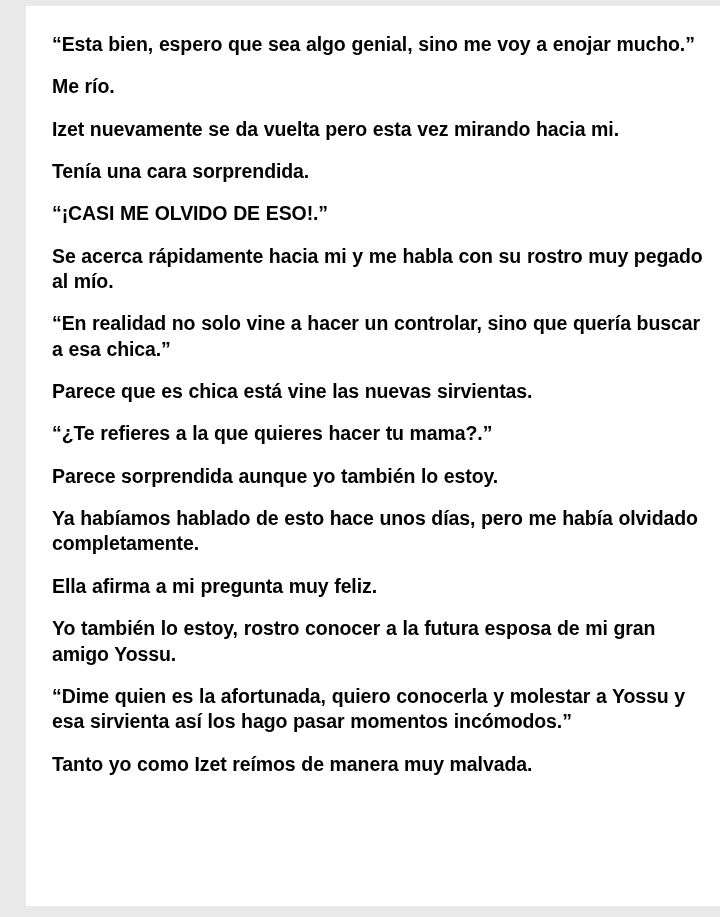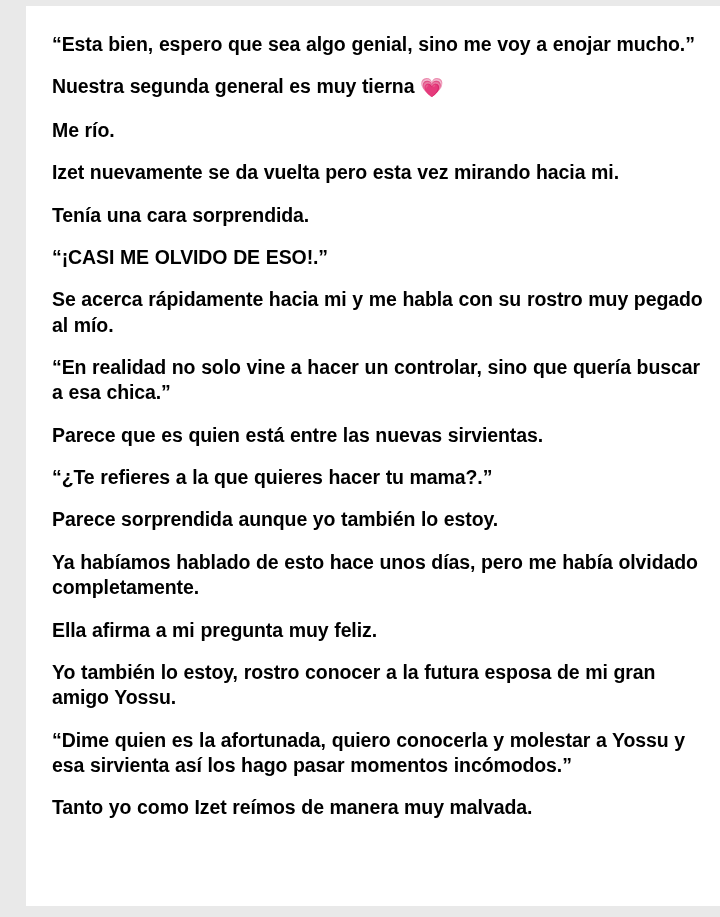--- a/index.html
+++ b/index.html
@@ -62,28 +62,27 @@
 </style>
 </head>
 <body>
 
 <div class="edge-left"></div>
 <div class="edge-right"></div>
 
 <div class="page">
   <div class="content">
     <p class="para">“Esta bien, espero que sea algo genial, sino me voy a enojar mucho.”</p>
-    <p class="para"><span>Nuestra segunda general es muy tierna </span><span class="heart">💗</span></p>
     <p class="para">Me río.</p>
     <p class="para">Izet nuevamente se da vuelta pero esta vez mirando hacia mi.</p>
     <p class="para">Tenía una cara sorprendida.</p>
     <p class="para">“¡CASI ME OLVIDO DE ESO!.”</p>
     <p class="para">Se acerca rápidamente hacia mi y me habla con su rostro muy pegado al mío.</p>
     <p class="para">“En realidad no solo vine a hacer un controlar, sino que quería buscar a esa chica.”</p>
-    <p class="para">Parece que es quien está entre las nuevas sirvientas.</p>
+    <p class="para">Parece que es chica está vine las nuevas sirvientas.</p>
     <p class="para">“¿Te refieres a la que quieres hacer tu mama?.”</p>
     <p class="para">Parece sorprendida aunque yo también lo estoy.</p>
     <p class="para">Ya habíamos hablado de esto hace unos días, pero me había olvidado completamente.</p>
     <p class="para">Ella afirma a mi pregunta muy feliz.</p>
     <p class="para">Yo también lo estoy, rostro conocer a la futura esposa de mi gran amigo Yossu.</p>
     <p class="para">“Dime quien es la afortunada, quiero conocerla y molestar a Yossu y esa sirvienta así los hago pasar momentos incómodos.”</p>
     <p class="para">Tanto yo como Izet reímos de manera muy malvada.</p>
   </div>
 </div>
 

